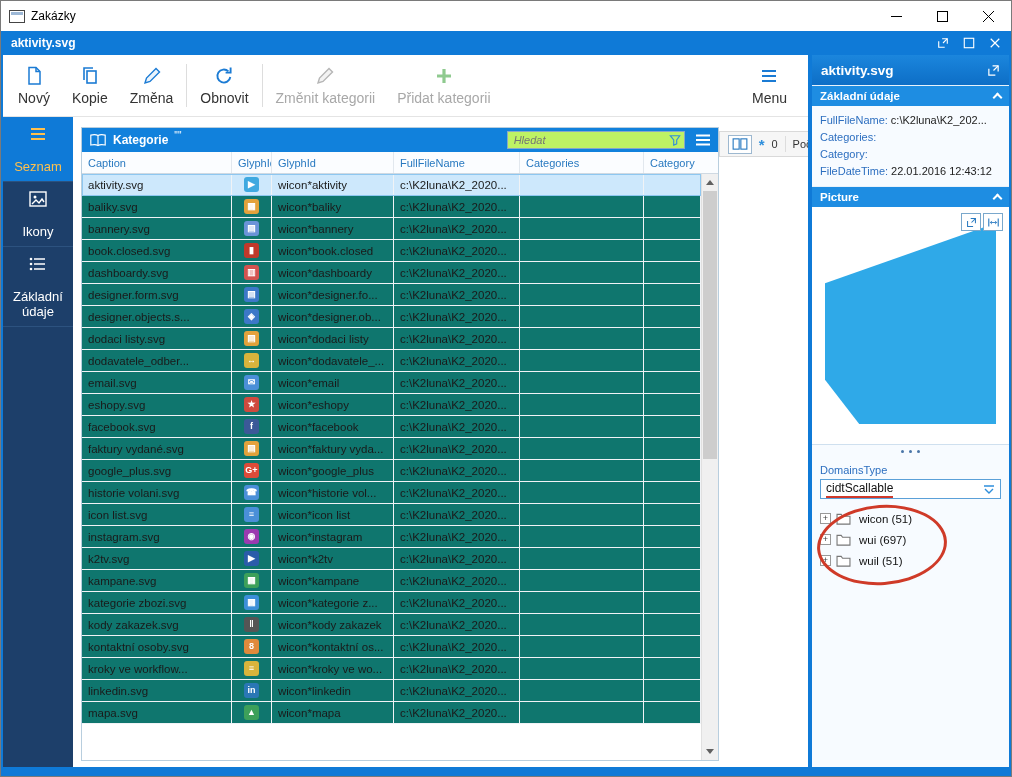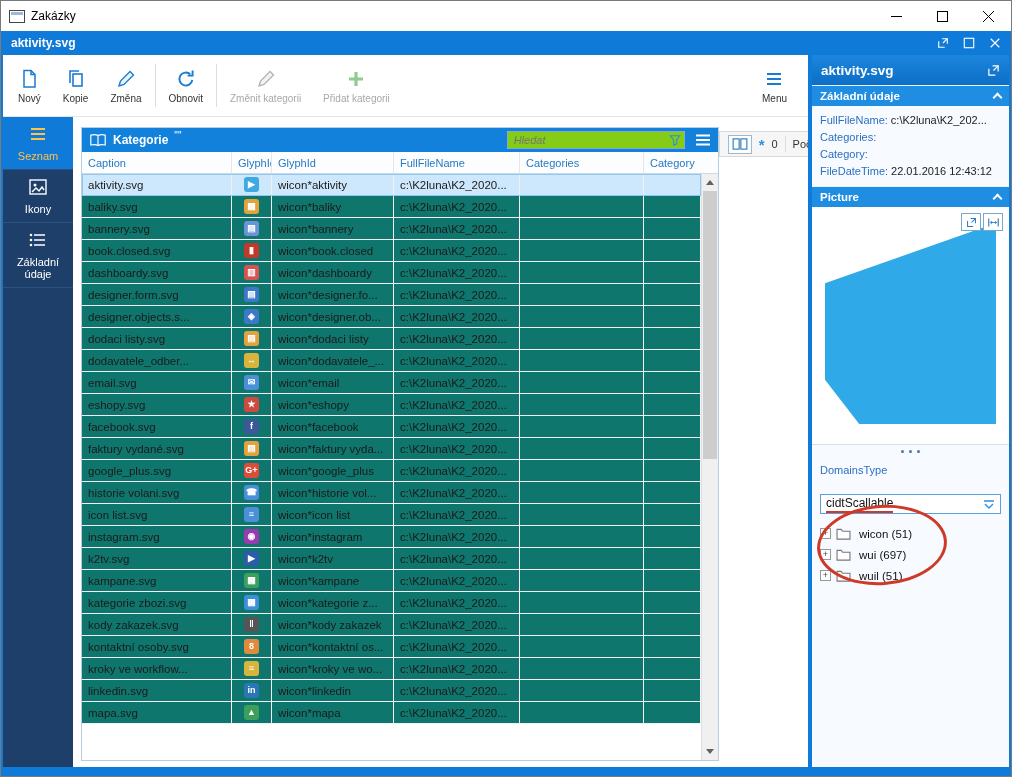--- a/index.html
+++ b/index.html
@@ -22,40 +22,40 @@
   .caption-controls svg{width:12px;height:12px;display:block}
   .child-body{flex:1;display:flex;min-height:0}
   .left-region{flex:1;display:flex;flex-direction:column;min-width:0}
   .vdivider{width:4px;background:#0f7ad7;flex:0 0 auto}
 
   
   .toolbar{height:62px;background:#fff;border-bottom:1px solid #e4e4e4;display:flex;align-items:stretch;padding:3px 10px 3px 4px;flex:0 0 auto}
   .tb-btn{display:flex;flex-direction:column;align-items:center;justify-content:center;padding:0 11px;gap:3px}
   .tb-icon{height:22px;display:flex;align-items:center}
   .tb-icon svg{width:20px;height:20px}
-  .tb-label{font-size:10px;color:#333;white-space:nowrap}
+  .tb-label{font-size:14px;color:#333;white-space:nowrap}
   .tb-btn.disabled .tb-label{color:#a8a8a8}
   .tb-sep{width:1px;background:#ddd;margin:6px 2px}
   .tb-menu{margin-left:auto}
 
   
   .lower{flex:1;display:flex;min-height:0}
   .sidebar{width:70px;background:#1d3f6a;display:flex;flex-direction:column;flex:0 0 auto}
-  .sb-item{min-height:52px;display:flex;flex-direction:column;align-items:center;justify-content:center;gap:4px;color:#fff;font-size:11px;text-align:center;border-bottom:1px solid #2c527f;padding:7px 2px}
+  .sb-item{min-height:52px;display:flex;flex-direction:column;align-items:center;justify-content:center;gap:12px;color:#fff;font-size:13px;text-align:center;border-bottom:1px solid #2c527f;padding:7px 2px}
   .sb-item.sel{background:#0f7ad7;color:#ffc04d}
   .sb-item svg{width:20px;height:20px}
 
   
   .main{flex:1;min-width:0;display:flex;background:#fff;padding:10px 4px 6px 8px}
   .grid{flex:1;display:flex;flex-direction:column;border:1px solid #b8cede;min-height:0}
   .grid-caption{height:24px;background:#1181dc;display:flex;align-items:center;color:#fff;padding:0 7px;gap:6px;flex:0 0 auto}
   .grid-caption .book svg{width:18px;height:15px;display:block}
   .grid-title{font-weight:bold;font-size:12px}
   .grid-marker{font-size:10px;align-self:flex-start;margin-top:2px}
-  .search-box{margin-left:auto;width:178px;height:18px;background:#84cc16;border:1px solid #88a8c8;display:flex;align-items:center;padding:0 3px 0 6px}
+  .search-box{margin-left:auto;width:178px;height:18px;background:#bef264;border:1px solid #88a8c8;display:flex;align-items:center;padding:0 3px 0 6px}
   .search-input{flex:1;min-width:0;border:none;background:transparent;font-style:italic;font-size:11px;color:#555;outline:none;font-family:"Liberation Sans",sans-serif}
   .funnel svg{width:12px;height:12px;display:block}
   .grid-burger{margin-left:4px}
   .grid-burger svg{width:16px;height:14px;display:block}
 
   .grid-header{height:22px;display:flex;background:#fbfdff;border-bottom:1px solid #cfd9e2;flex:0 0 auto;padding-right:17px}
   .gh-cell{display:flex;align-items:center;padding:0 6px;font-size:11px;color:#2879c0;border-right:1px solid #e2e8ee;overflow:hidden;white-space:nowrap}
   .c0{width:150px;flex:0 0 auto}.c1{width:40px;flex:0 0 auto}.c2{width:122px;flex:0 0 auto}
   .c3{width:126px;flex:0 0 auto}.c4{width:124px;flex:0 0 auto}.c5{flex:1;min-width:0;border-right:none}
   .grid-body{flex:1;display:flex;min-height:0}
@@ -94,21 +94,21 @@
   .rp-field{line-height:17px;white-space:nowrap;overflow:hidden}
   .rp-field .val{color:#222;margin-left:3px}
   .picture{height:238px;background:#fff;position:relative;border-bottom:1px solid #cfe0ef;flex:0 0 auto}
   .pic-shape{position:absolute;left:13px;top:16px;right:13px;bottom:20px;background:#2fa9e8;clip-path:polygon(0 30%,100% 0,100% 100%,20% 100%,0 78%)}
   .pic-btns{position:absolute;top:6px;right:6px;display:flex;gap:2px}
   .pic-btn{width:20px;height:18px;border:1px solid #7aa8cc;background:#fff;display:flex;align-items:center;justify-content:center}
   .pic-btn svg{width:11px;height:11px;display:block}
   .rp-dots{height:12px;background:#f7fbff;display:flex;align-items:center;justify-content:center;gap:5px;flex:0 0 auto}
   .dot{width:3px;height:3px;background:#4a76a8;border-radius:50%}
   .domain-body{flex:1;background:#f7fbff;padding:7px 8px;position:relative;font-size:11px;min-height:0}
-  .dt-label{color:#2d6fc0;margin-bottom:18px}
+  .dt-label{color:#2d6fc0;margin-bottom:3px}
   .dt-select{height:20px;border:1px solid #5aa0d8;background:#fff;display:flex;align-items:center;padding:0 5px;font-size:12px;color:#111}
   .dt-value{border-bottom:2px solid #d0392a;padding-bottom:1px}
   .dd-icon{margin-left:auto}
   .dd-icon svg{width:12px;height:10px;display:block}
   .tree{margin-top:9px}
   .tree-item{display:flex;align-items:center;height:21px;gap:5px}
   .expander{width:11px;height:11px;border:1px solid #999;background:#fff;font-size:9px;line-height:9px;text-align:center;color:#444;flex:0 0 auto}
   .folder svg{width:15px;height:12px;display:block}
   .tree-label{font-size:11.5px;color:#111;padding:1px 3px}
   .annotation-ellipse{position:absolute;left:5px;top:48px;width:130px;height:80px;border:3px solid #cf3a28;border-radius:50%;transform:rotate(-4deg);pointer-events:none}

